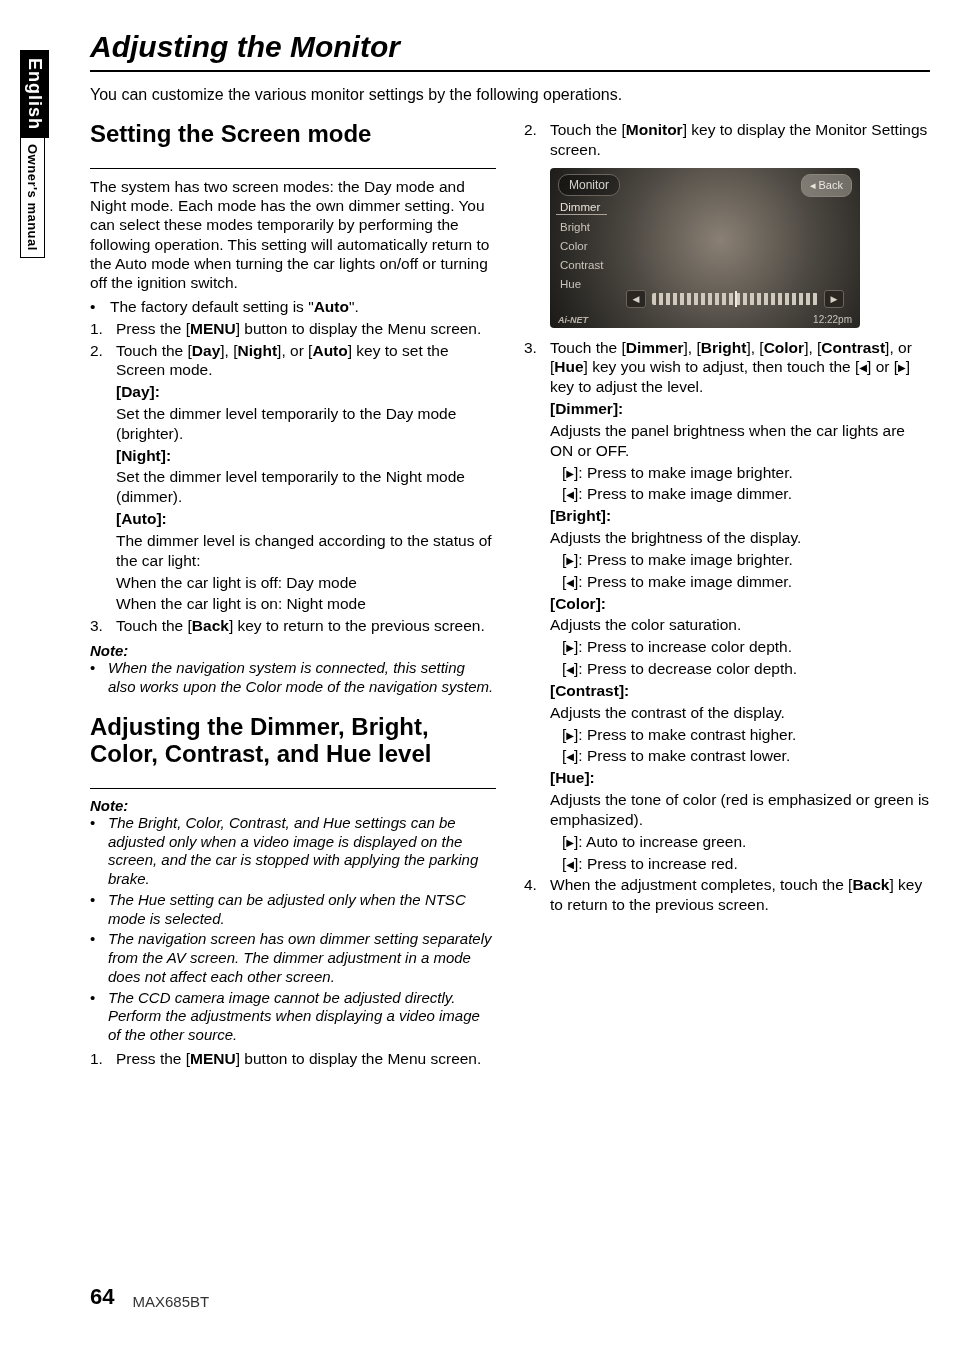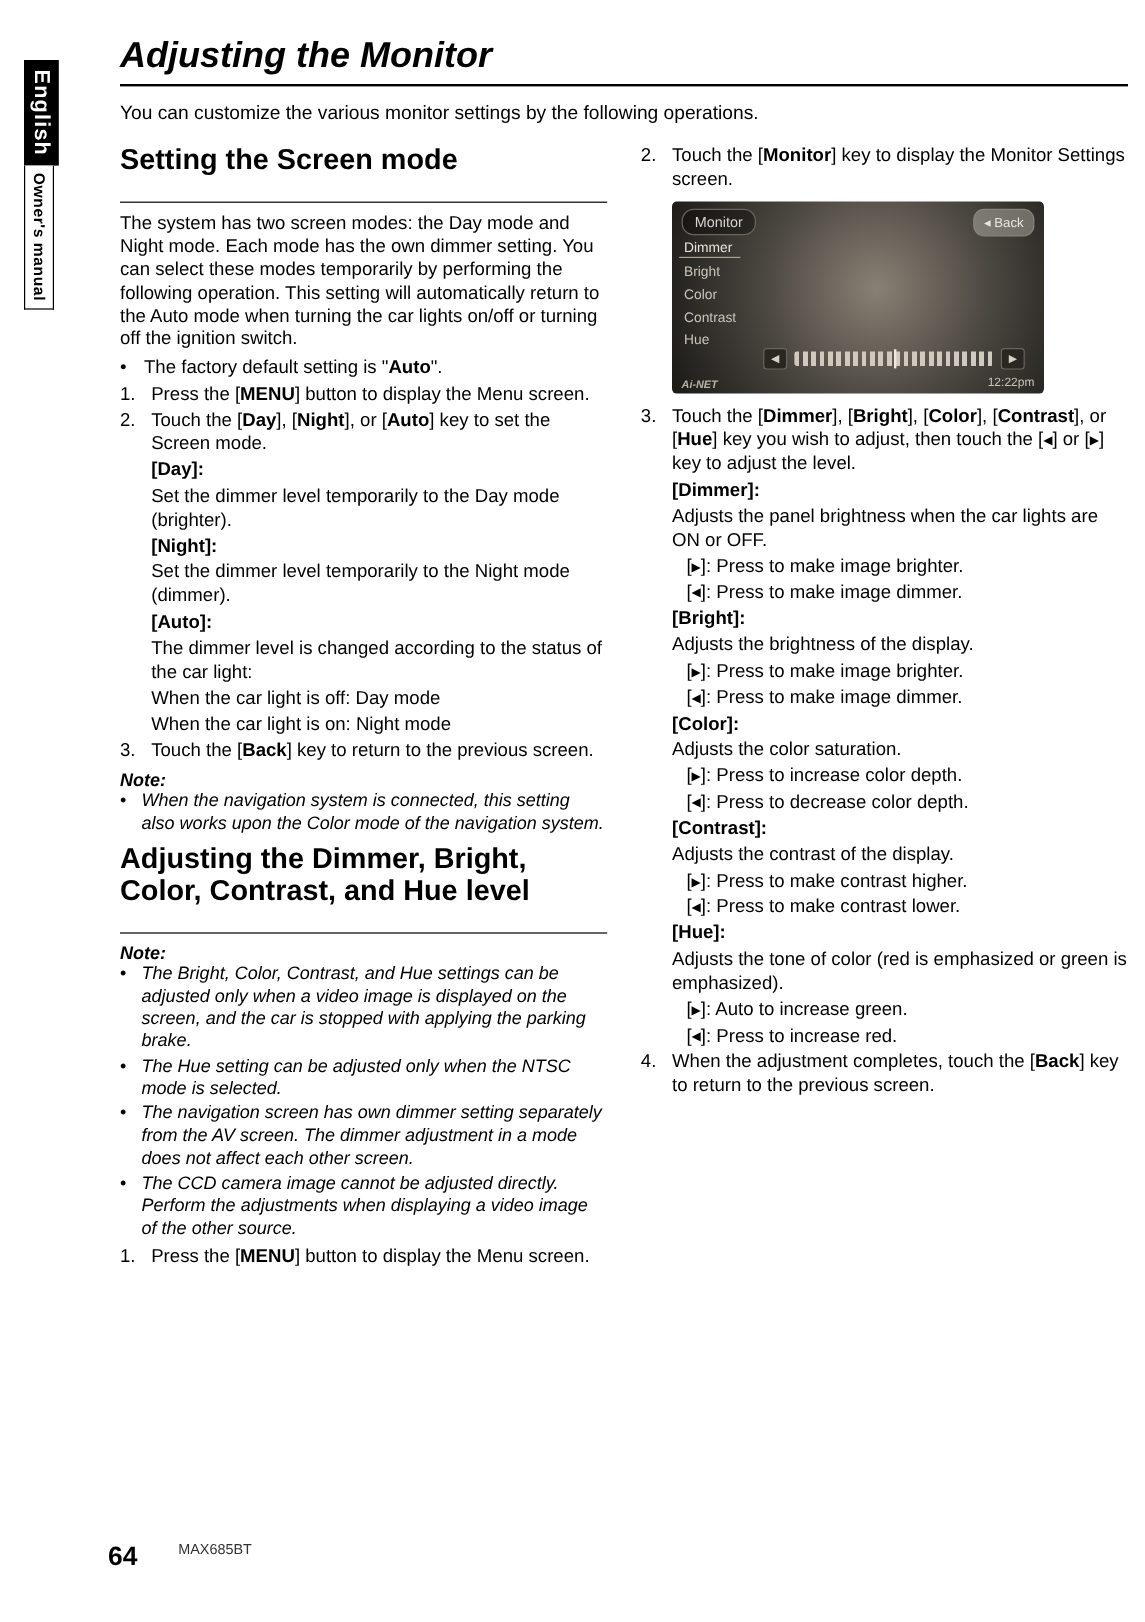--- a/index.html
+++ b/index.html
@@ -34,21 +34,21 @@
     border-top: none;
     writing-mode: vertical-rl;
     text-orientation: mixed;
     font-weight: bold;
     font-size: 13px;
     padding: 6px 4px;
     letter-spacing: 0.5px;
   }
   .content {
     position: absolute;
-    left: 100px;
+    left: 90px;
     top: 30px;
     width: 840px;
   }
   .page-title {
     font-size: 30px;
     font-weight: bold;
     font-style: italic;
     padding-bottom: 6px;
     border-bottom: 2px solid #000;
     margin-bottom: 14px;
@@ -209,29 +209,29 @@
     color: #b8b2a8;
     font-size: 9px;
     font-style: italic;
     font-weight: bold;
   }
   .footer {
     position: absolute;
     left: 90px;
     bottom: 42px;
     display: flex;
-    align-items: flex-start;
-    gap: 34px;
+    align-items: flex-end;
+    gap: 18px;
   }
   .page-num {
     font-size: 22px;
     font-weight: bold;
   }
   .model {
-    font-size: 12px;
+    font-size: 15px;
     color: #333;
   }
 </style>
 </head>
 <body>
 
 <div class="side-tabs">
   <div class="tab-black">English</div>
   <div class="tab-white">Owner's manual</div>
 </div>
@@ -282,21 +282,21 @@
           <span>Touch the [</span><span class="bold">Back</span><span>] key to return to the previous screen.</span>
         </span>
       </div>
 
       <div class="note-head">Note:</div>
       <div class="note-item">
         <span class="marker">•</span>
         <span>When the navigation system is connected, this setting also works upon the Color mode of the navigation system.</span>
       </div>
 
-      <div class="h2" style="margin-top:5px">Adjusting the Dimmer, Bright, Color, Contrast, and Hue level</div>
+      <div class="h2" style="margin-top:16px">Adjusting the Dimmer, Bright, Color, Contrast, and Hue level</div>
 
       <div class="note-head">Note:</div>
       <div class="note-item">
         <span class="marker">•</span>
         <span>The Bright, Color, Contrast, and Hue settings can be adjusted only when a video image is displayed on the screen, and the car is stopped with applying the parking brake.</span>
       </div>
       <div class="note-item">
         <span class="marker">•</span>
         <span>The Hue setting can be adjusted only when the NTSC mode is selected.</span>
       </div>

